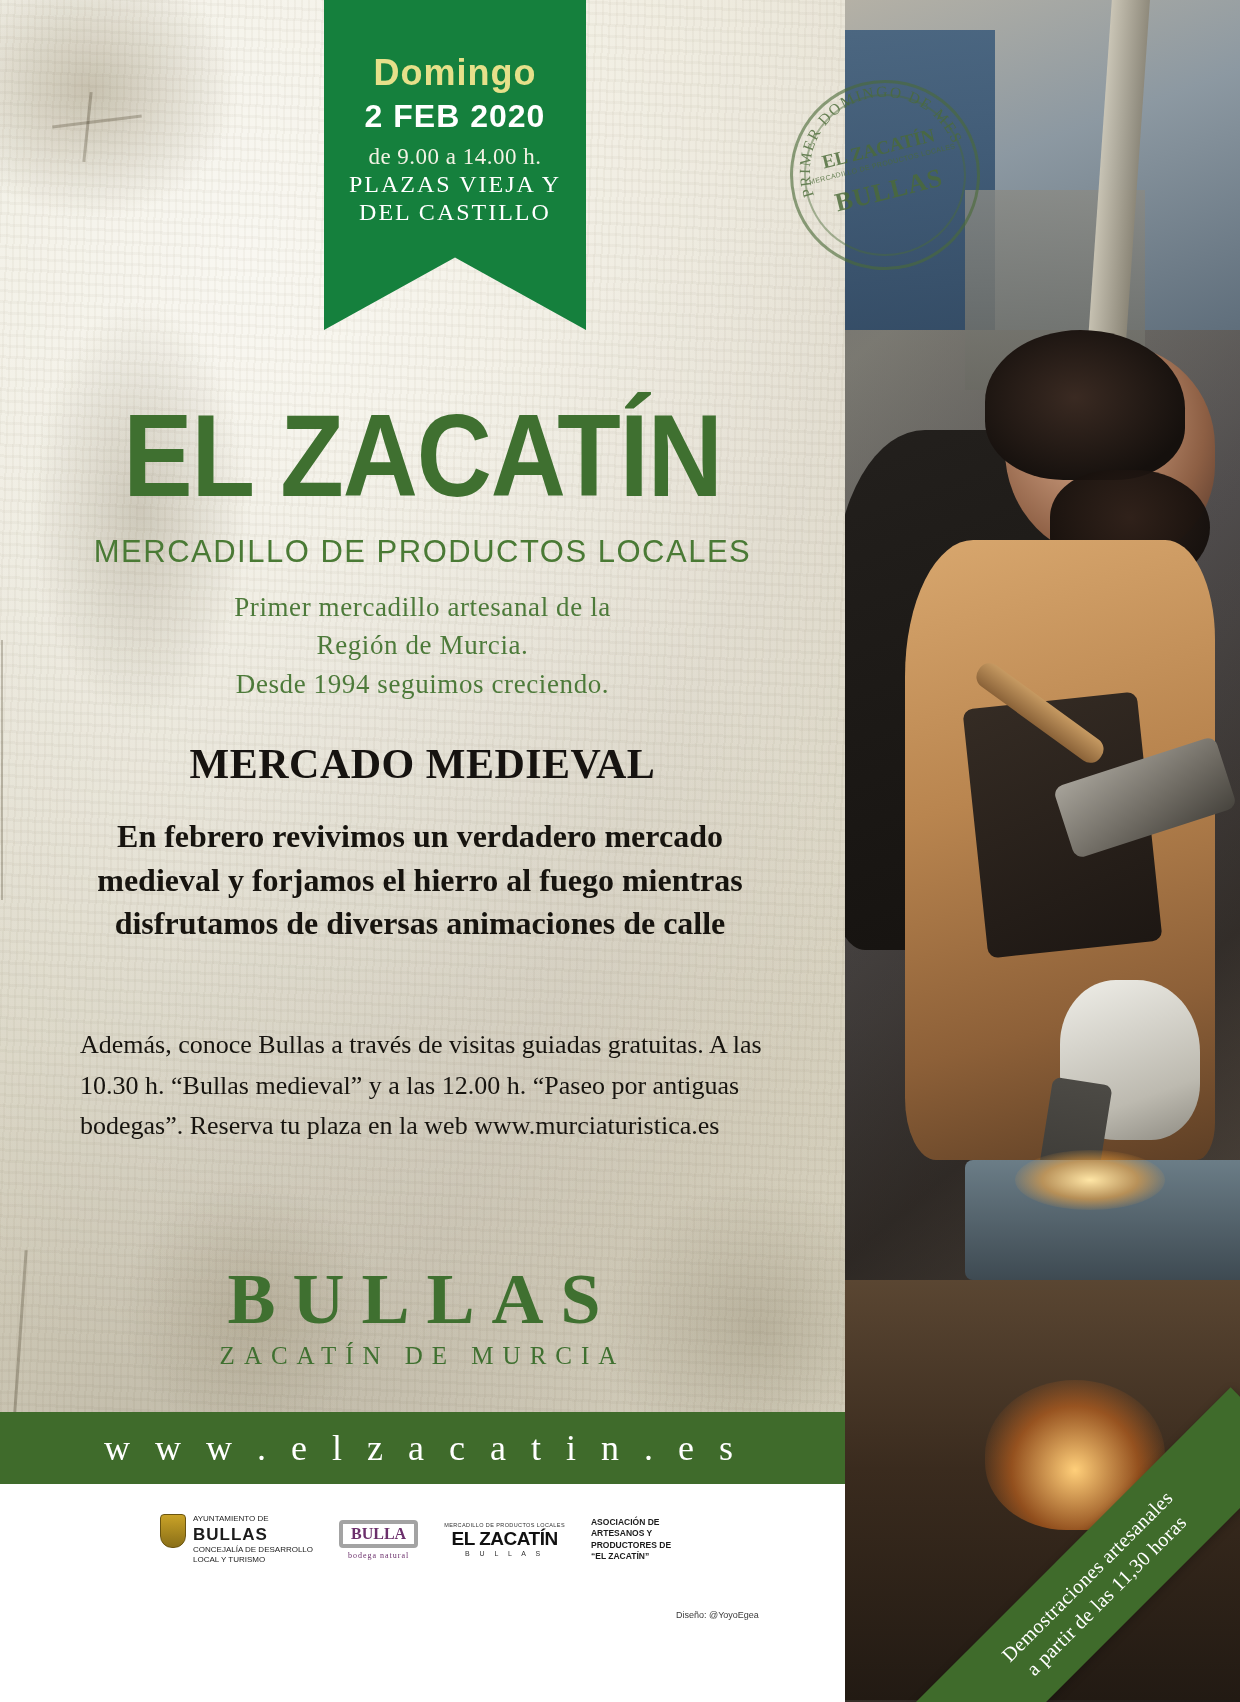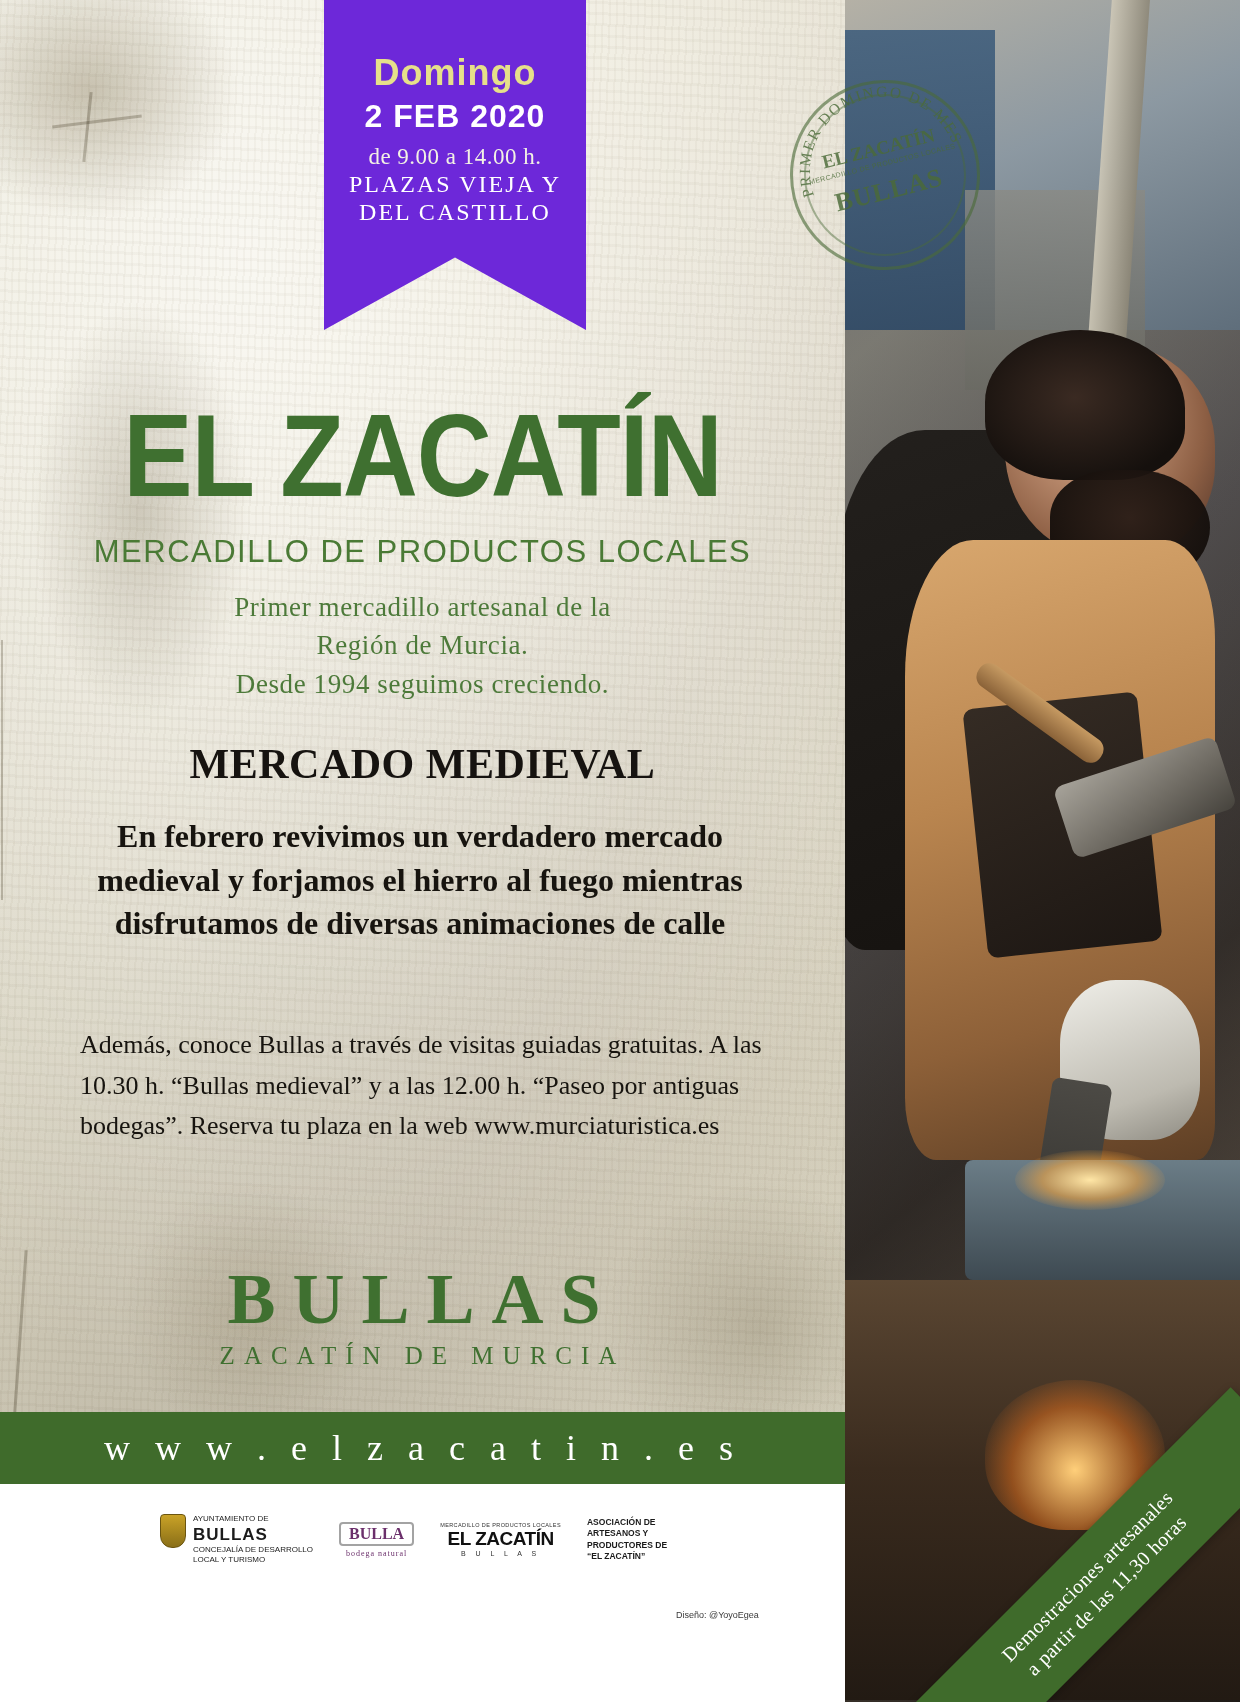--- a/index.html
+++ b/index.html
@@ -88,21 +88,21 @@
   .ph-glow { left:170px; top:1150px; width:150px; height:60px; border-radius:50%;
     background: radial-gradient(ellipse at 50% 50%, #ffe6a6, rgba(255,170,60,.55) 45%, rgba(255,120,20,0) 75%); }
   .ph-forge { left:0px; top:1280px; width:395px; height:420px;
     background: linear-gradient(180deg,#5a4632 0%, #3a2b1e 45%, #221a13 100%); }
   .ph-fire { left:140px; top:1380px; width:180px; height:150px; border-radius:50% 50% 45% 45%;
     background: radial-gradient(ellipse at 50% 60%, #ffcf7a, rgba(220,110,30,.55) 50%, rgba(120,50,10,0) 78%); }
 
   
   .ribbon {
     position:absolute; left:324px; top:0; width:262px; height:330px;
-    background:#6d28d9;
+    background:#15803d;
     clip-path: polygon(0 0, 100% 0, 100% 100%, 50% 78%, 0 100%);
     box-shadow: 0 2px 6px rgba(0,0,0,.18);
   }
   .ribbon-inner { position:absolute; inset:0; padding-top:52px; text-align:center; color:#fff; }
   .rb-day {
     font-family:"Liberation Sans", sans-serif; font-weight:bold;
     font-size:36px; letter-spacing:1px; color:#e6e08a;
   }
   .rb-date {
     font-family:"Liberation Sans", sans-serif; font-weight:bold;
@@ -210,21 +210,21 @@
   .logo { display:flex; align-items:flex-start; gap:7px; }
   .shield {
     width:26px; height:34px; background:linear-gradient(180deg,#c9a227,#8a6f18);
     border-radius:4px 4px 12px 12px; border:1.5px solid #6b5510;
   }
   .logo-txt-1 { font-family:"Liberation Sans", sans-serif; font-size:8px; color:#1b1b1b; line-height:1.25; }
   .logo-txt-1 b { font-size:17px; letter-spacing:1px; display:block; }
   .bulla-logo { text-align:center; }
   .bulla-mark {
     font-family:"Liberation Serif", serif; font-weight:bold; font-size:16px; color:#6b2f6b;
-    border:2px solid #a3a3a3; border-radius:4px; padding:1px 8px; display:inline-block;
+    border:4px solid #a3a3a3; border-radius:4px; padding:1px 8px; display:inline-block;
   }
   .bulla-sub { font-family:"Liberation Serif", serif; font-size:8px; color:#6b2f6b; margin-top:3px; letter-spacing:1px; }
   .zac-logo { text-align:center; }
   .zac-top { font-family:"Liberation Sans", sans-serif; font-size:5.5px; color:#2f2f2f; letter-spacing:.4px; }
   .zac-mid { font-family:"Liberation Sans", sans-serif; font-weight:bold; font-size:19px; color:#111; letter-spacing:-.5px; }
   .zac-bot { font-family:"Liberation Sans", sans-serif; font-size:7px; color:#2f2f2f; letter-spacing:4px; }
   .asoc { font-family:"Liberation Sans", sans-serif; font-size:8.5px; color:#1b1b1b; line-height:1.35; font-weight:bold; }
   .credit {
     position:absolute; left:676px; top:86px;
     font-family:"Liberation Sans", sans-serif; font-size:9px; color:#3a3a3a;margin-top:40px;

